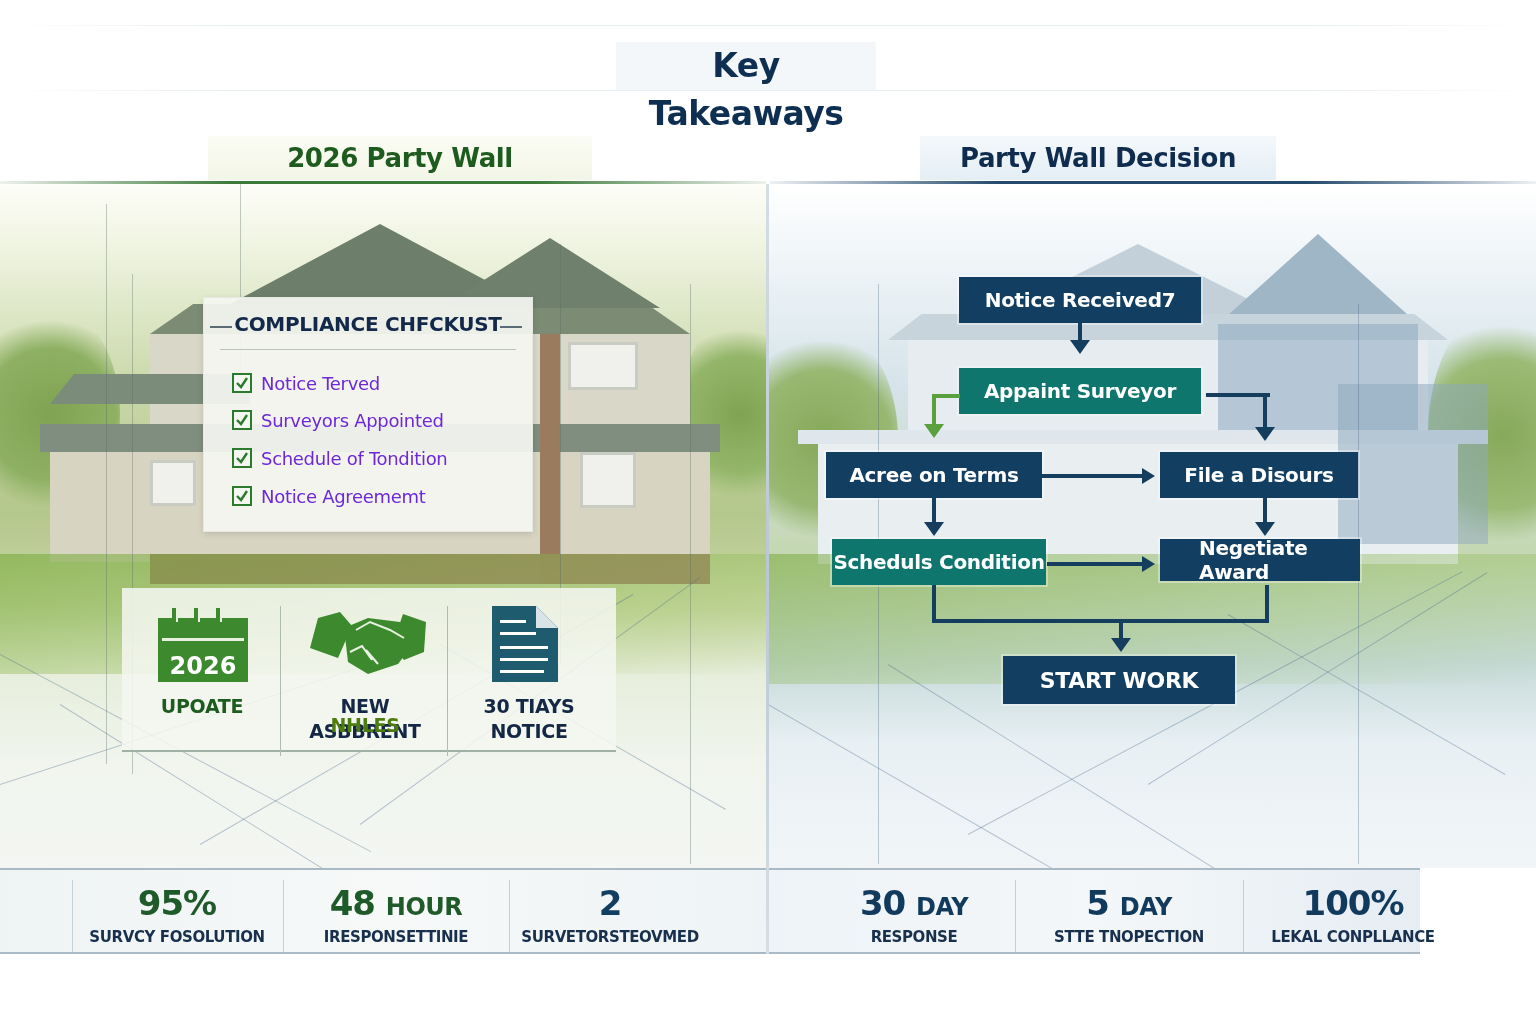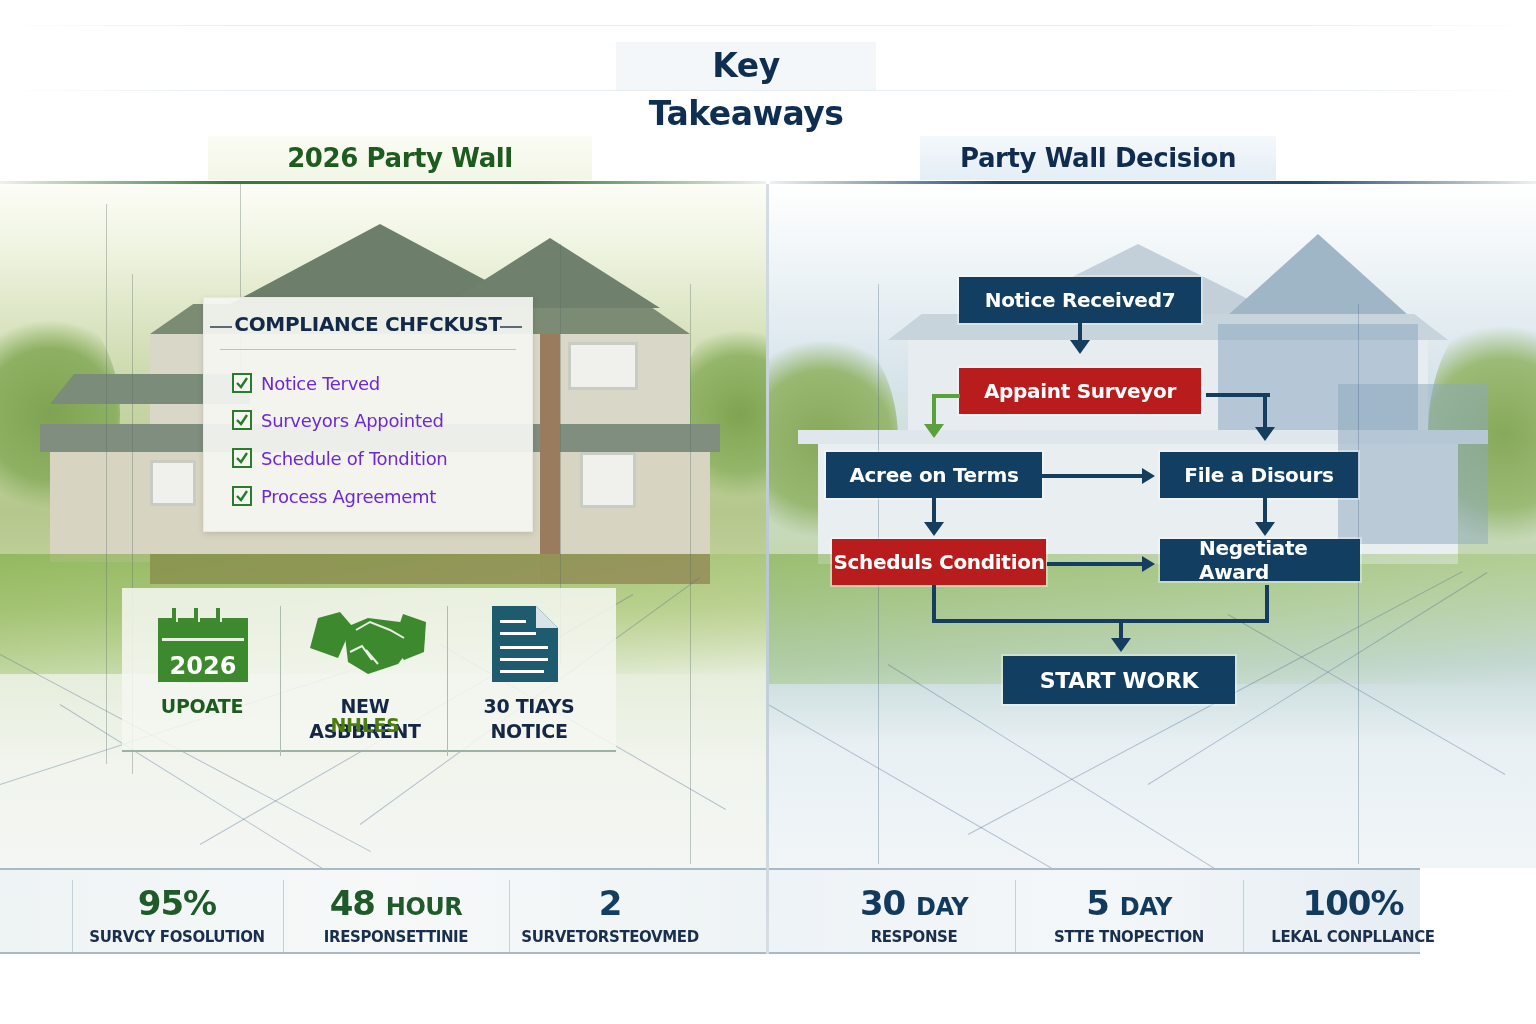--- a/index.html
+++ b/index.html
@@ -45,21 +45,21 @@
 
   
   .features { position: absolute; left: 122px; top: 588px; width: 494px; height: 164px; background: rgba(244,247,241,0.86); border-bottom: 2px solid #9fb0a4; }
   .feature { position: absolute; top: 0; height: 164px; text-align: center; }
   .feature-sep { position: absolute; top: 18px; width: 1px; height: 150px; background: #aebcb0; }
   .feature-label { position: absolute; left: 0; width: 100%; font-weight: bold; font-size: 19px; line-height: 25px; letter-spacing: -0.3px; }
 
   
   .fbox { position: absolute; color: #ffffff; font-weight: bold; font-size: 20px; display: flex; align-items: center; justify-content: center; letter-spacing: -0.3px; box-shadow: 0 0 0 2px rgba(255,255,255,0.35); }
   .fbox.blue { background: #123f61; }
-  .fbox.green { background: #b91c1c; }
+  .fbox.green { background: #0f766e; }
   .conn { position: absolute; background: #153d5e; }
   .conn.green { background: #5aa03c; }
   .arrow-down { position: absolute; width: 0; height: 0; border-left: 10px solid transparent; border-right: 10px solid transparent; border-top: 14px solid #153d5e; }
   .arrow-down.green { border-top-color: #5aa03c; }
   .arrow-right { position: absolute; width: 0; height: 0; border-top: 8px solid transparent; border-bottom: 8px solid transparent; border-left: 13px solid #153d5e; }
 
   
   .stats { position: absolute; top: 868px; height: 86px; border-top: 2px solid #a9bac6; border-bottom: 2px solid #a9bac6; }
   .stats.left { left: 0; width: 766px; background: linear-gradient(90deg, #eef3f3, #f7f9f9, #eef3f5); }
   .stats.right { left: 769px; width: 651px; background: linear-gradient(90deg, #eef3f7, #f4f7f9, #e6edf3); }
@@ -176,21 +176,21 @@
         </svg>
       </span>
     <span class="check-label">Schedule of Tondition</span>
   </div>
   <div class="check-item" style="top:186px;">
     <span class="check-box">
         <svg viewBox="0 0 14 14">
           <path d="M2 7 L6 11 L12 2" stroke="#2b7a2e" stroke-width="2.4" fill="none"></path>
         </svg>
       </span>
-    <span class="check-label">Process Agreememt</span>
+    <span class="check-label">Notice Agreememt</span>
   </div>
 </div>
 
 <div class="features">
   <div class="feature" style="left:0;width:160px;">
     <svg class="abs" style="left:36px;top:18px;" width="90" height="76" viewBox="0 0 90 76">
       <rect x="0" y="12" width="90" height="64" fill="#3d8a2e"></rect>
       <rect x="14" y="2" width="4" height="20" fill="#3d8a2e"></rect>
       <rect x="36" y="2" width="4" height="20" fill="#3d8a2e"></rect>
       <rect x="58" y="2" width="4" height="20" fill="#3d8a2e"></rect>

